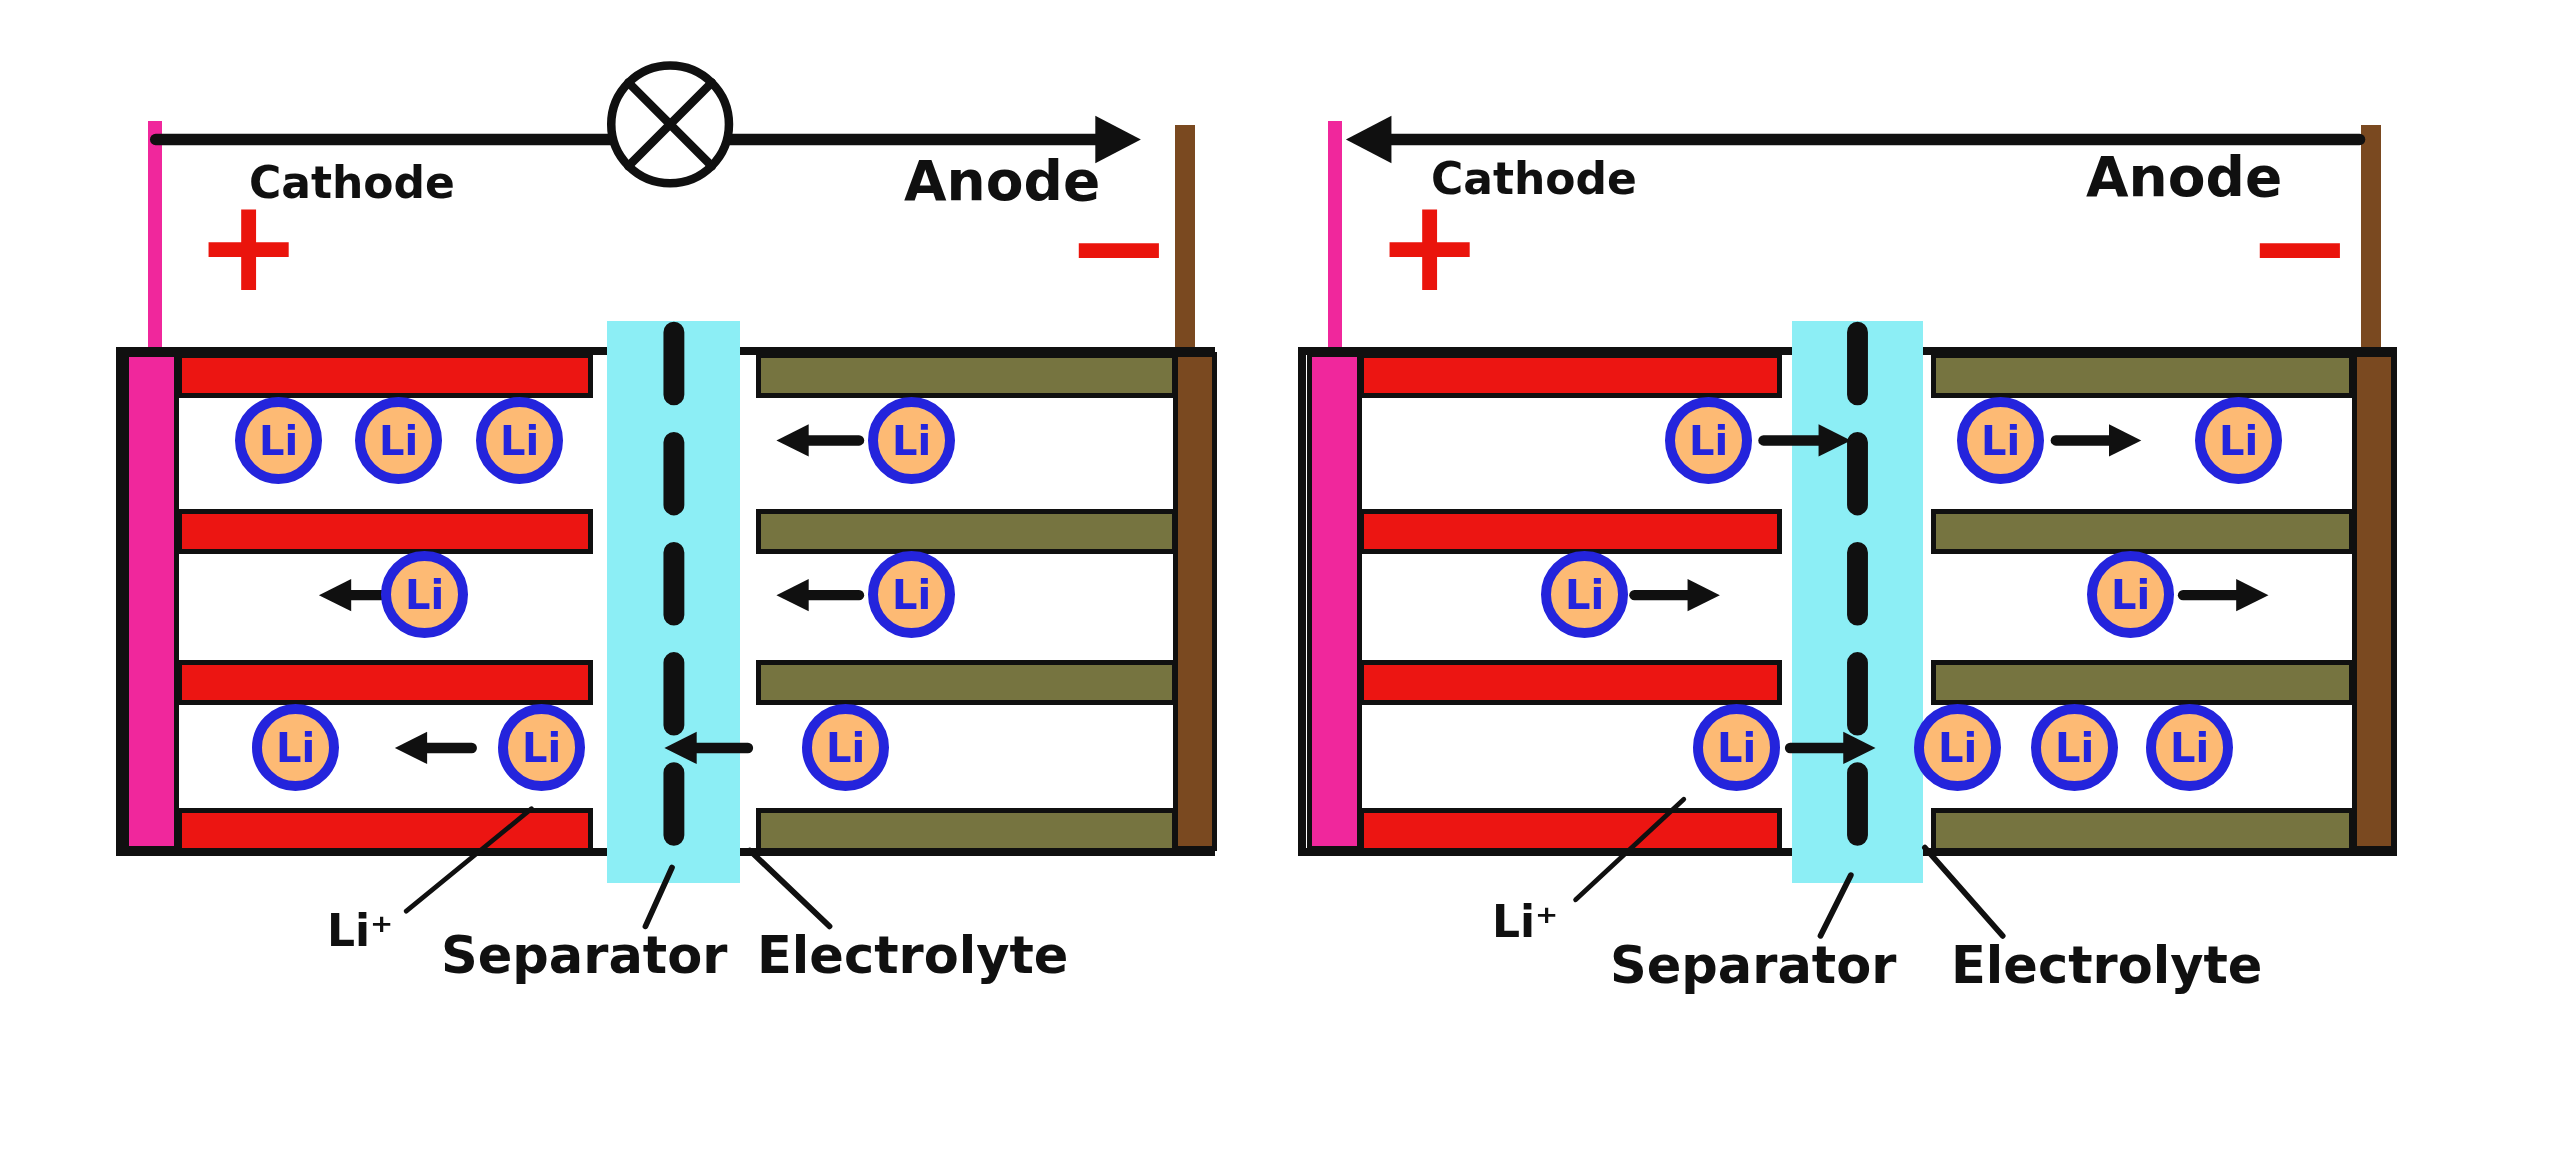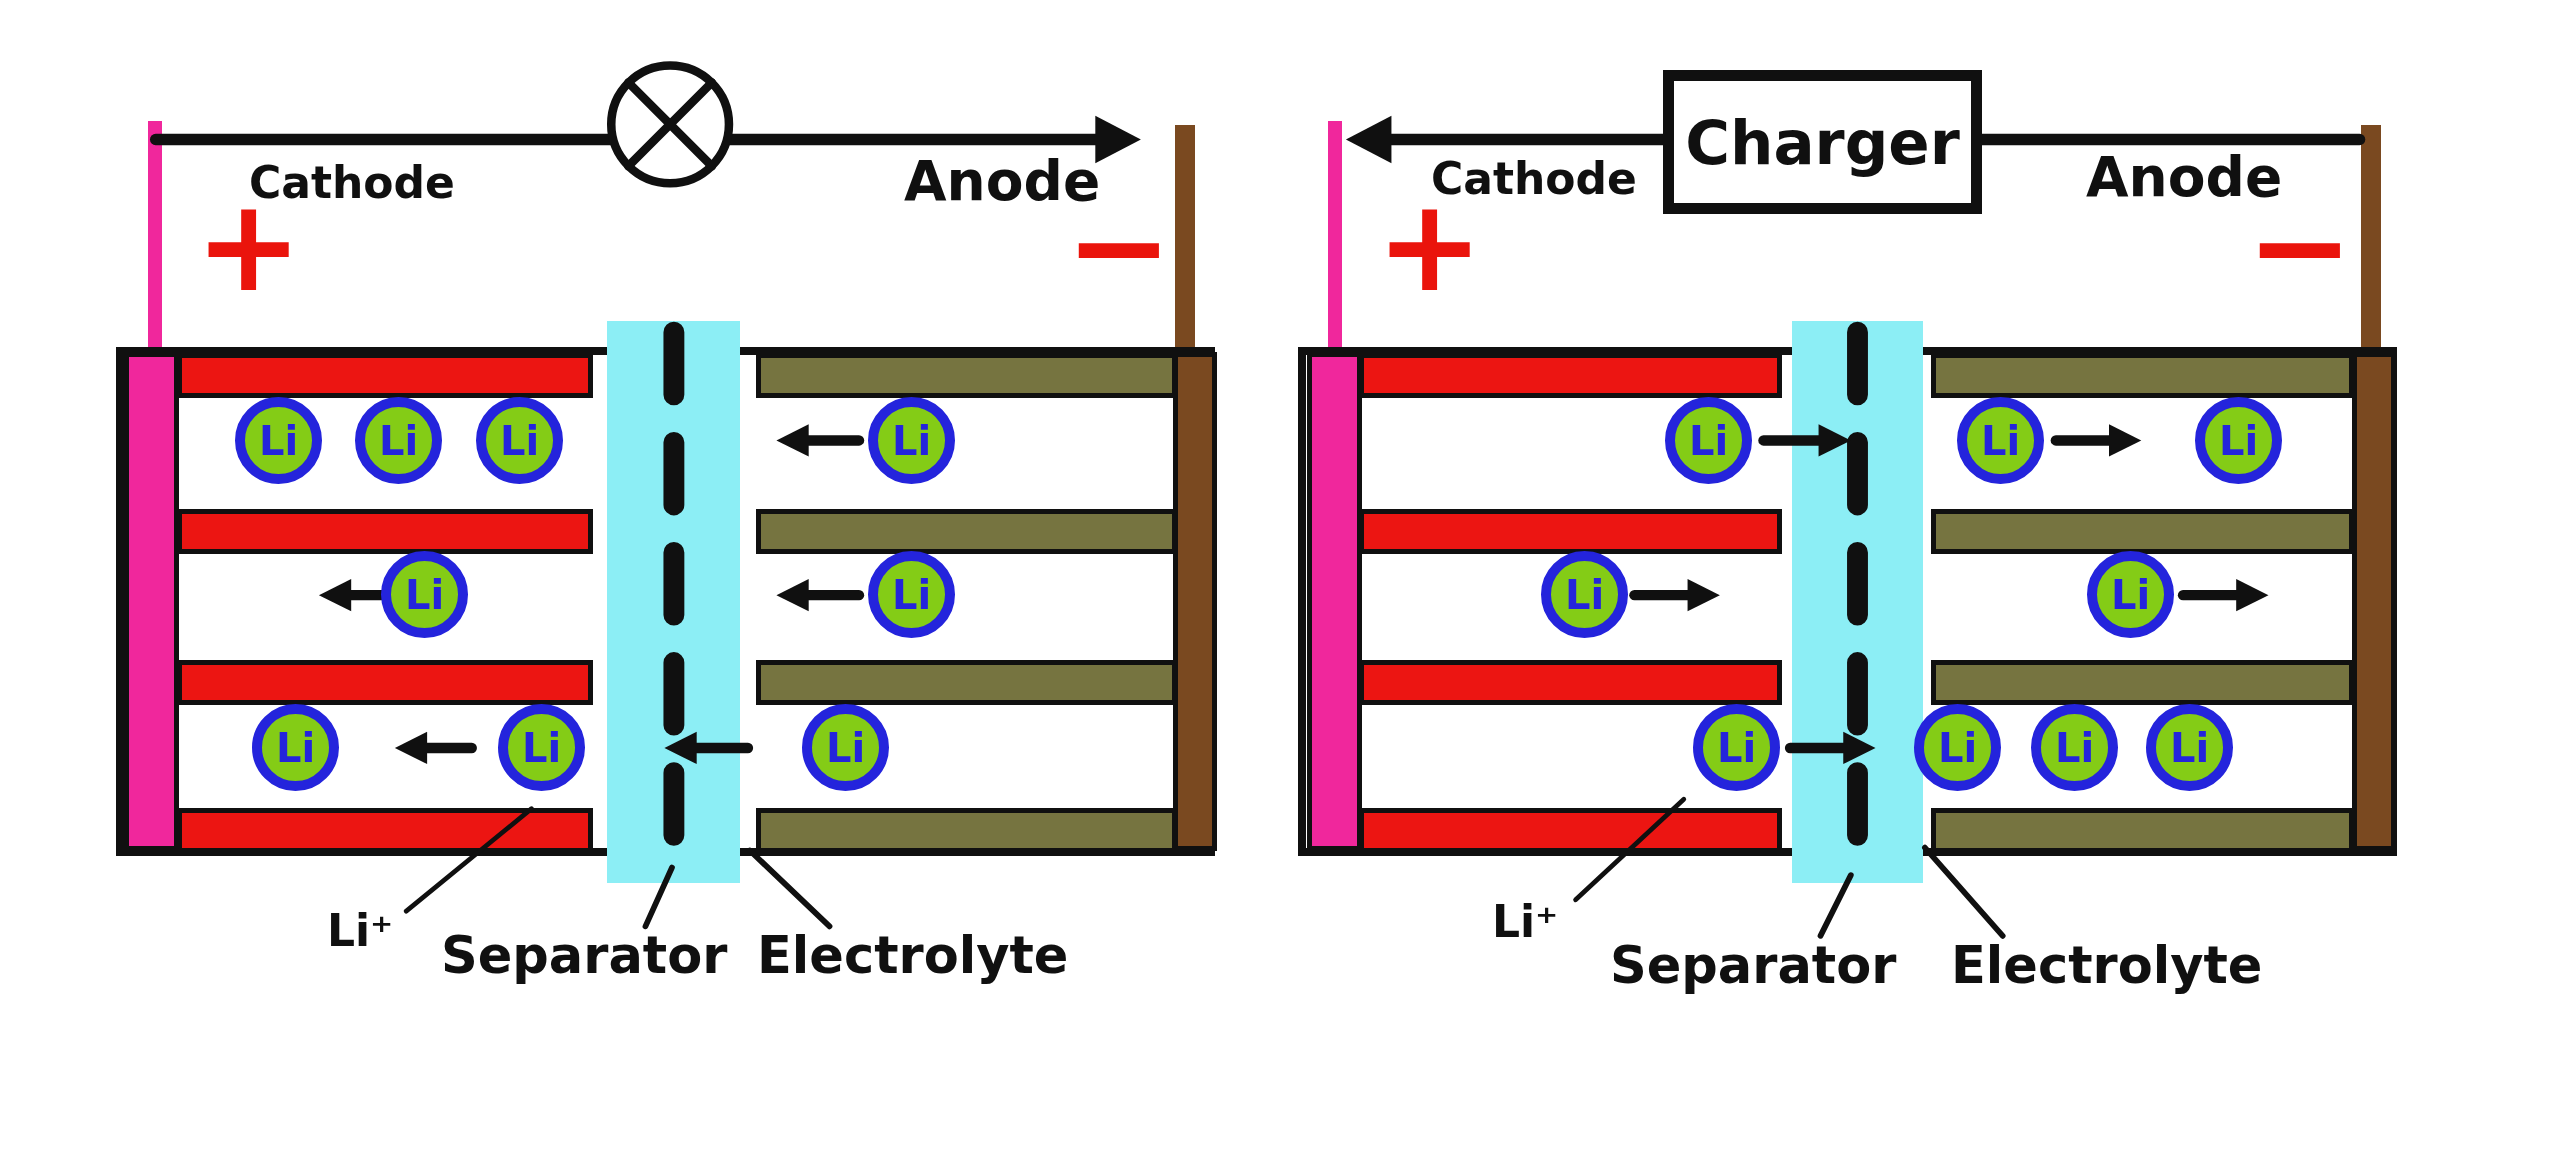--- a/index.html
+++ b/index.html
@@ -21,21 +21,21 @@
   .collector-brown { background:#7a4920; border:5.7px solid #101010; }
   .plate-red { background:#ec1512; border:5.7px solid #101010; }
   .plate-olive { background:#767440; border:5.7px solid #101010; }
   .sep-band { background:#8ceef5; }
   .terminal-pink { background:#f0279c; }
   .terminal-brown { background:#7a4920; }
 
   
   .ion {
     width:87px; height:87px; border-radius:50%;
-    border:10.4px solid #2424dc; background:#84cc16;
+    border:10.4px solid #2424dc; background:#fdba74;
     color:#2424dc; font-weight:700; font-size:40px;
     display:flex; align-items:center; justify-content:center;
     line-height:1;
   }
 
   
   .lbl { position:absolute; font-weight:700; white-space:nowrap; line-height:1; color:#101010; }
   .sign { position:absolute; color:#ea140c; font-weight:700; line-height:0.95; white-space:nowrap; }
   .charger {
     position:absolute; background:#ffffff; border:11.4px solid #101010;
@@ -183,21 +183,20 @@
   <div class="abs ion" style="left:476px; top:397px;">Li</div>
   <div class="abs ion" style="left:868px; top:397px;">Li</div>
   <div class="abs ion" style="left:381px; top:551px;">Li</div>
   <div class="abs ion" style="left:868px; top:551px;">Li</div>
   <div class="abs ion" style="left:252px; top:704px;">Li</div>
   <div class="abs ion" style="left:498px; top:704px;">Li</div>
   <div class="abs ion" style="left:802px; top:704px;">Li</div>
 
   <div class="lbl" style="left:1431px; top:157px; font-size:44px;">Cathode</div>
   <div class="sign" style="left:1376px; top:185px; font-size:128px;">+</div>
-  <div class="charger" style="left:1663px; top:70px; width:319px; height:144px;">Charger</div>
   <div class="lbl" style="left:2086px; top:150px; font-size:55px;">Anode</div>
   <div class="sign" style="left:2246px; top:186px; font-size:128px;">−</div>
   <div class="lbl" style="left:1492px; top:900px; font-size:44px;">Li⁺</div>
   <div class="lbl" style="left:1610px; top:940px; font-size:51px;">Separator</div>
   <div class="lbl" style="left:1951px; top:940px; font-size:51px;">Electrolyte</div>
 
   <div class="abs ion" style="left:1665px; top:397px;">Li</div>
   <div class="abs ion" style="left:1957px; top:397px;">Li</div>
   <div class="abs ion" style="left:2195px; top:397px;">Li</div>
   <div class="abs ion" style="left:1541px; top:551px;">Li</div>

